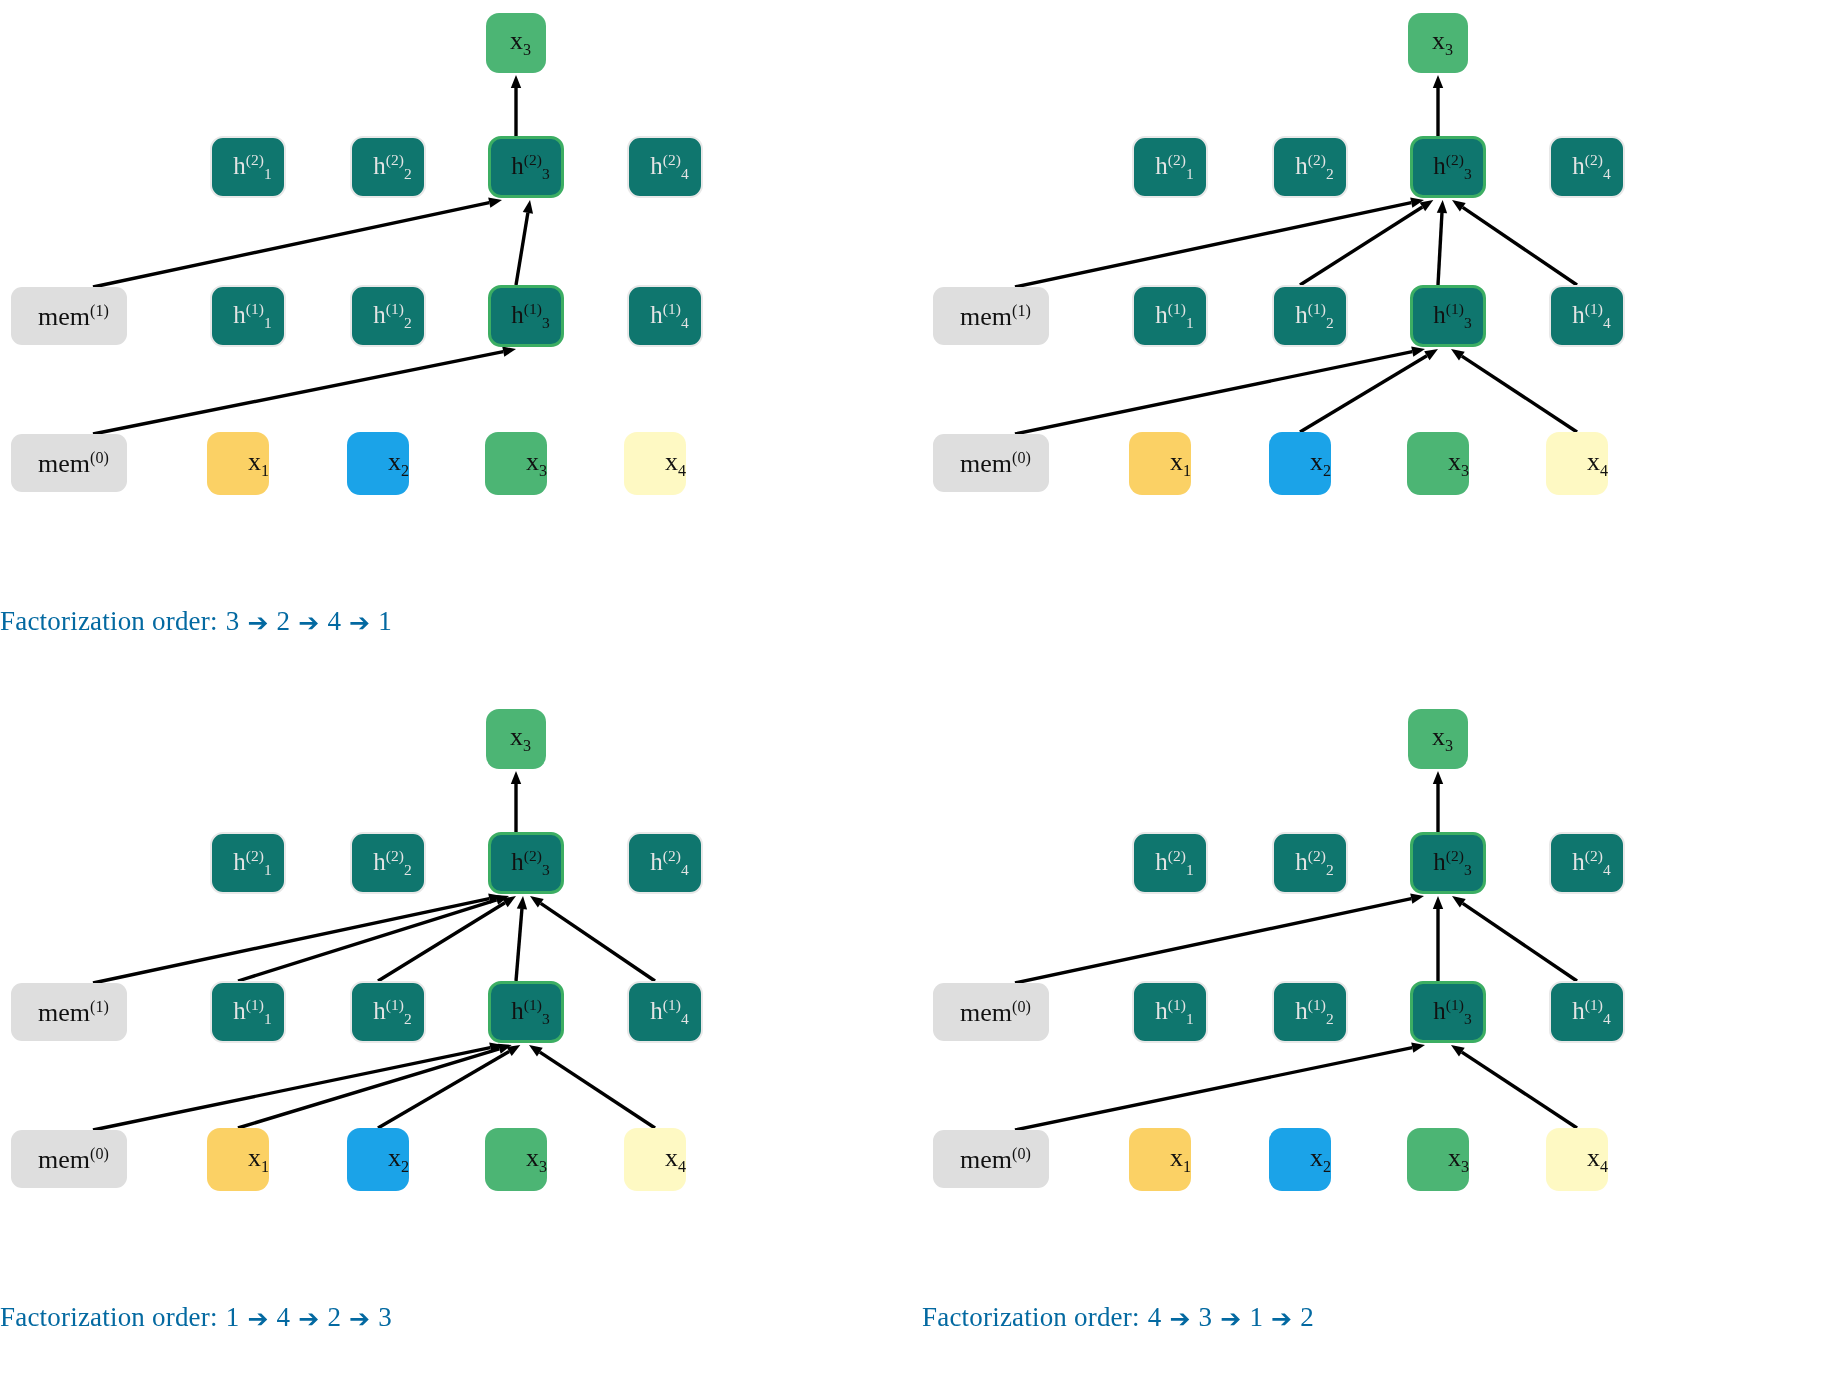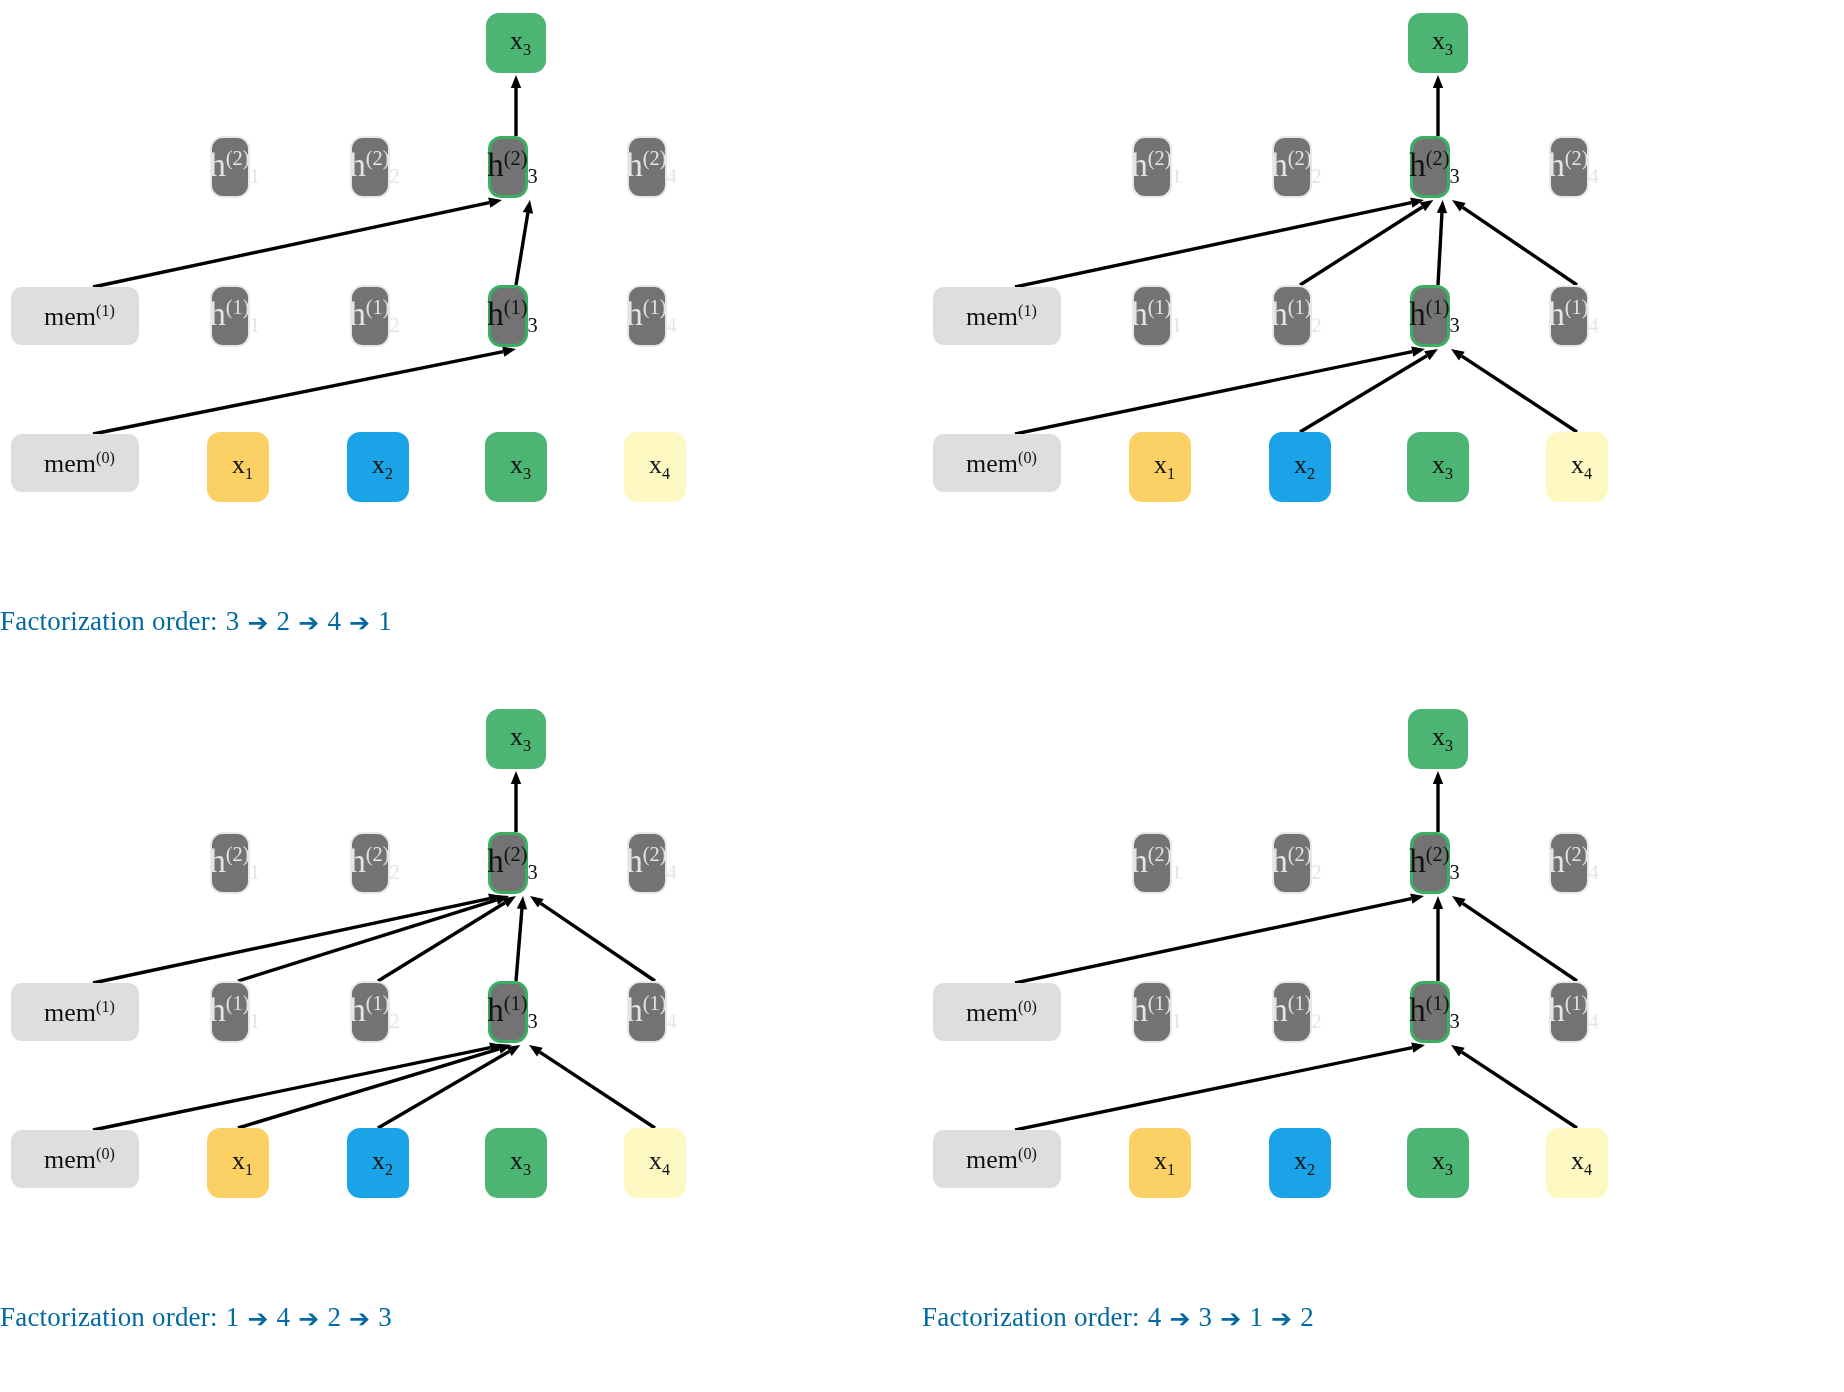--- a/index.html
+++ b/index.html
@@ -4,28 +4,28 @@
 <style>
   html,body{margin:0;padding:0;background:#fff;}
   body{width:1844px;height:1392px;font-family:"Liberation Serif",serif;overflow:hidden;}
   #grid{position:relative;width:1844px;height:1392px;}
   .panel{position:absolute;width:922px;height:696px;}
   .stage{position:absolute;left:0;top:0;width:922px;height:696px;}
   .svgl{position:absolute;left:0;top:0;width:922px;height:696px;overflow:visible;}
 
   .node{position:absolute;box-sizing:border-box;display:flex;align-items:center;
         justify-content:center;border-radius:12px;padding-left:9px;}
-  .tok{width:62px;height:70px;border-radius:13px;color:#111;font-size:26px;}
+  .tok{width:62px;height:63px;border-radius:13px;color:#111;font-size:26px;justify-content:flex-end;}
   .tok.y{background:#fbd165;}
   .tok.b{background:#1ba3e8;}
   .tok.g{background:#4cb574;}
   .tok.r{background:#fef9c3;}
-  .mem{width:128px;height:58px;background:#dedede;border-radius:11px;color:#111;font-size:26px;}
-  .hid{width:40px;height:62px;border-radius:13px;background:#737373;border:2px solid #e8e8e8;
-       color:#e4e4e4;font-size:33px;}
+  .mem{width:116px;height:58px;background:#dedede;border-radius:11px;color:#111;font-size:26px;}
+  .hid{width:76px;height:62px;border-radius:13px;background:#0f766e;border:2px solid #e8e8e8;
+       color:#e4e4e4;font-size:25px;}
   .hid.active{border:3.5px solid #3cae63;color:#111;}
   .out{width:60px;height:60px;border-radius:13px;background:#4cb574;color:#111;font-size:26px;}
 
   .sub{font-size:0.62em;vertical-align:-0.35em;}
   .sup{font-size:0.62em;vertical-align:0.55em;}
   .lbl{line-height:1;white-space:nowrap;}
 
   .caption{position:absolute;left:0;width:922px;font-size:27px;color:#0369a1;
            letter-spacing:0.2px;}
   .caption .arw{font-family:"DejaVu Sans",sans-serif;font-weight:bold;font-size:25px;

